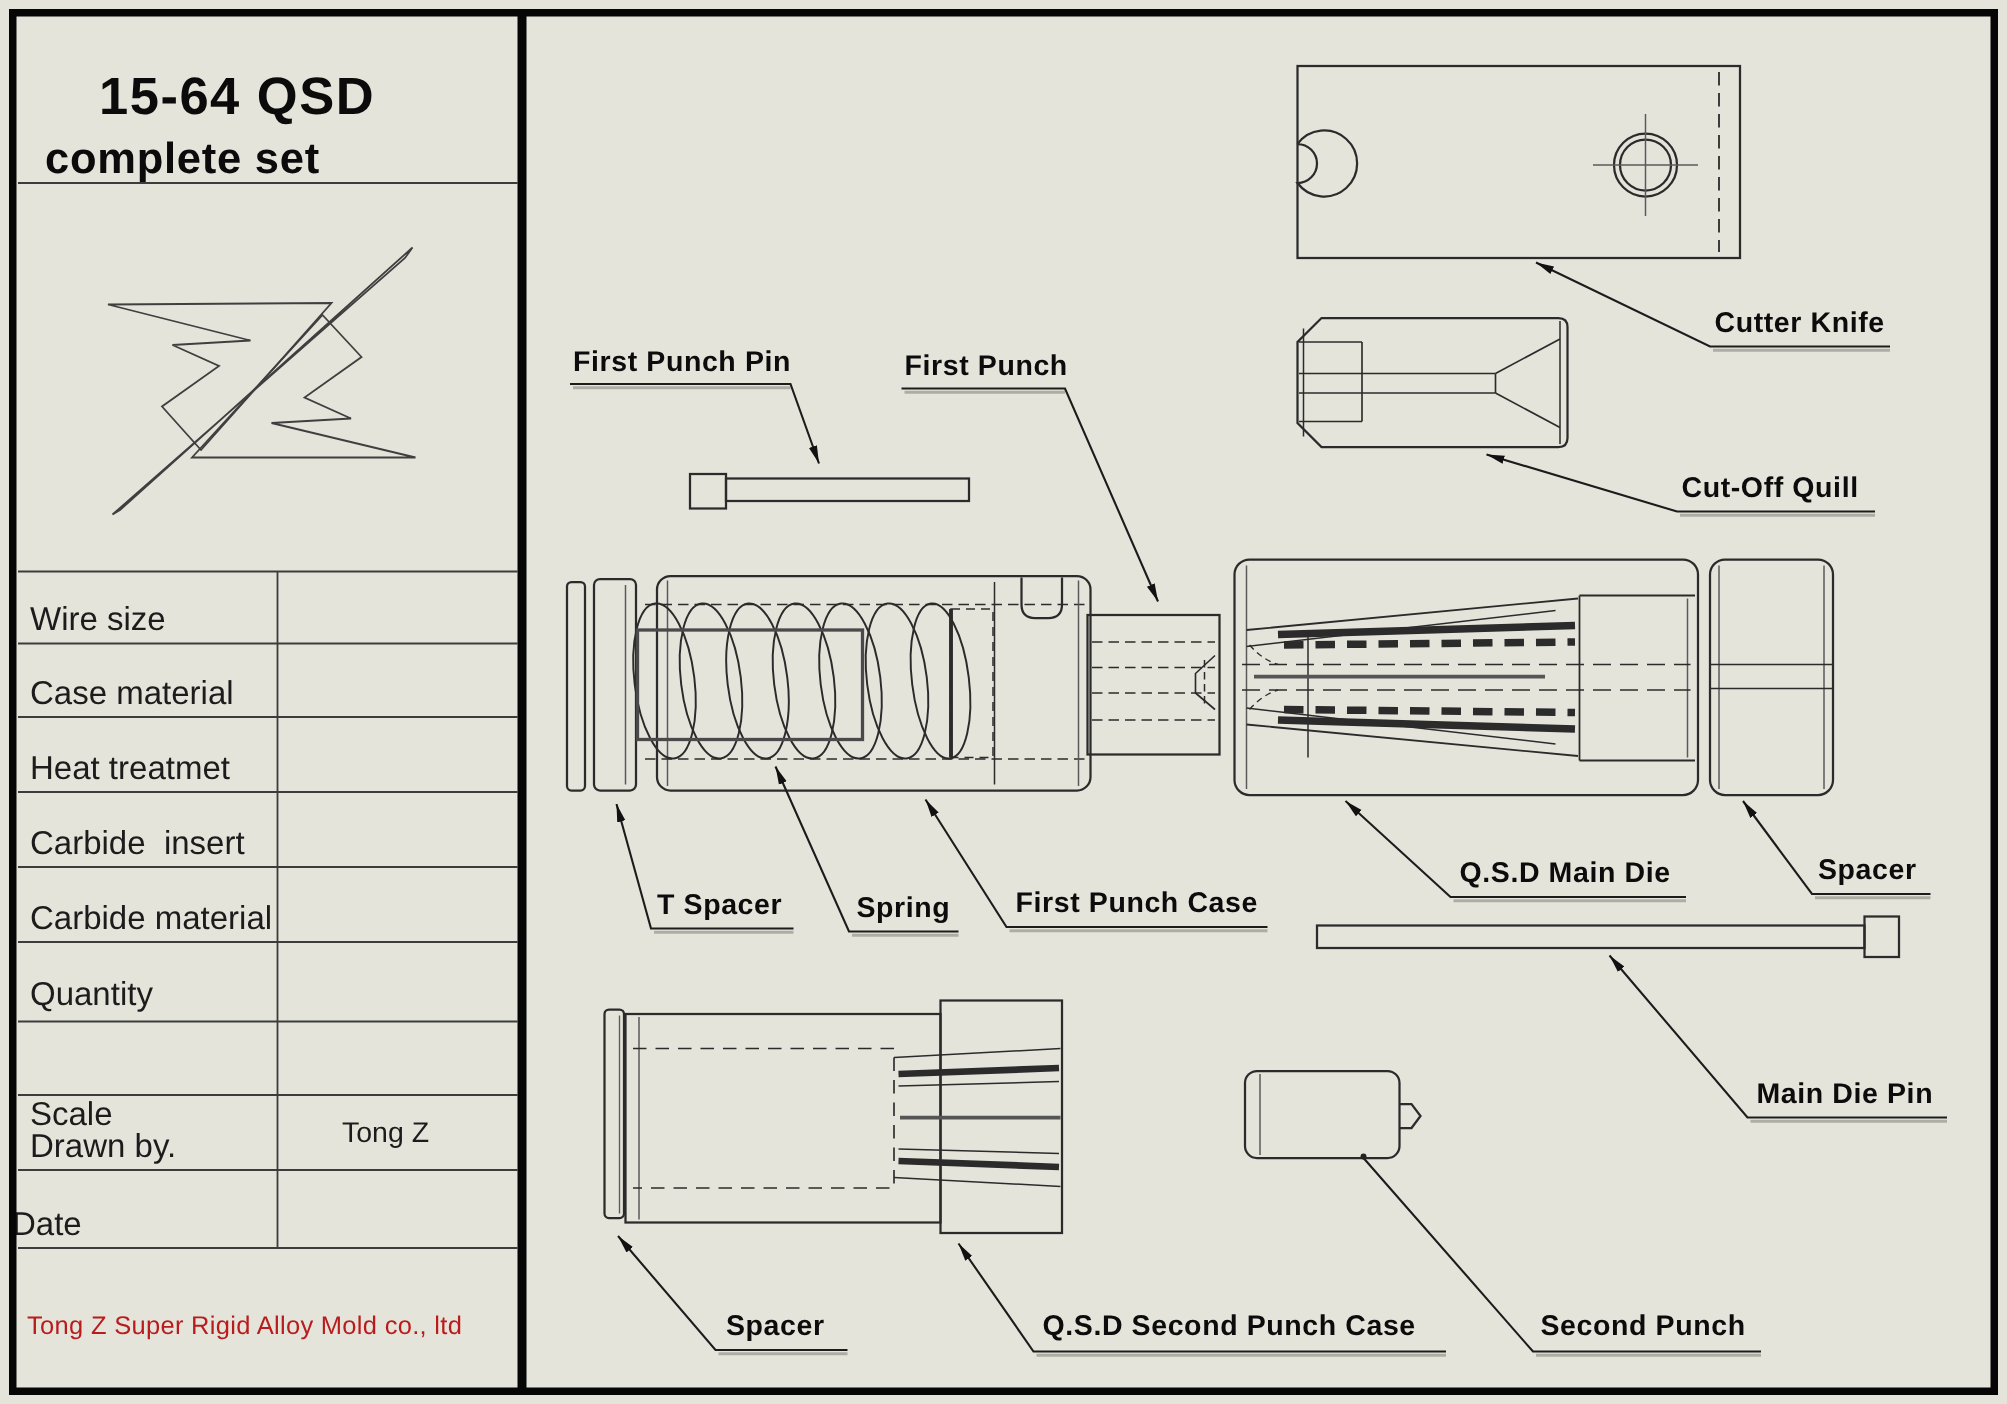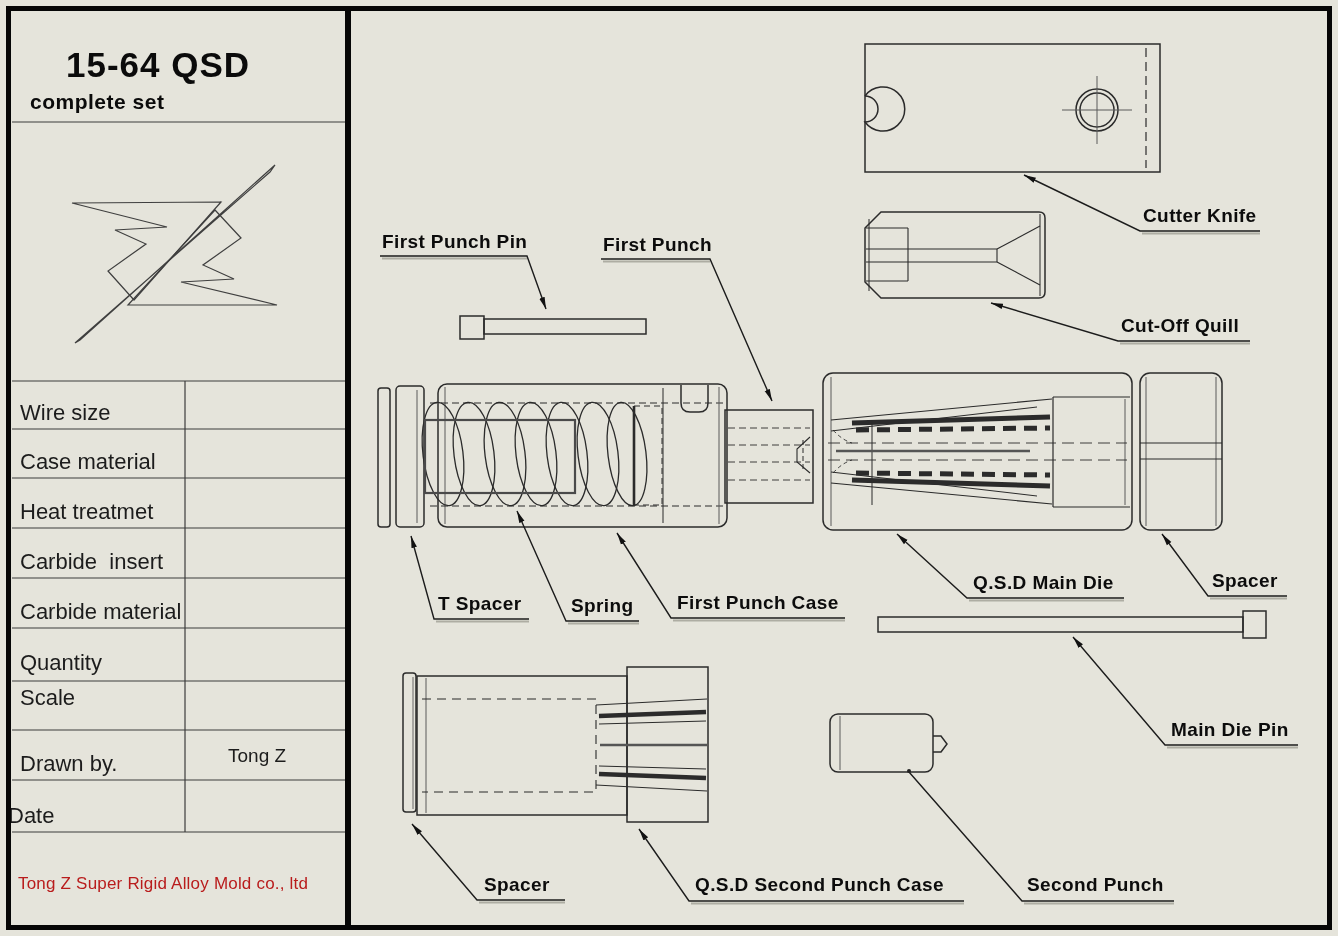--- a/index.html
+++ b/index.html
@@ -7,21 +7,21 @@
     width:1338px;height:936px;position:relative;
     background:#e5e4db;
     font-family:"Liberation Sans", sans-serif;
     overflow:hidden;
     color:#141414;
   }
   .frame{position:absolute;inset:6px;border:5px solid #060606;pointer-events:none;}
   .divider{position:absolute;left:345px;top:8px;width:6px;height:920px;background:#060606;}
   .abs{position:absolute;}
   .title{font-size:35px;font-weight:bold;letter-spacing:1px;color:#0b0b0b;margin-left:36px;}
-  .subtitle{font-size:21px;font-weight:bold;letter-spacing:.5px;color:#0b0b0b;}
+  .subtitle{font-size:29px;font-weight:bold;letter-spacing:.5px;color:#0b0b0b;}
   .spec-label{font-size:22px;color:#1c1c1c;white-space:pre;}
   .spec-value{font-size:19px;color:#1c1c1c;}
   .company{font-size:17px;color:#b91c1c;letter-spacing:.2px;white-space:nowrap;}
   .part-label{
     position:absolute;font-size:19px;font-weight:bold;letter-spacing:.4px;
     color:#0c0c0c;white-space:nowrap;
   }
   svg{position:absolute;left:0;top:0;}
 </style>
 </head>
@@ -214,21 +214,21 @@
 
 <div class="abs title" style="left:30px;top:45px">15-64 QSD</div>
 <div class="abs subtitle" style="left:30px;top:90px">complete set</div>
 
 <div class="abs spec-label" style="left:20px;top:400px">Wire size</div>
 <div class="abs spec-label" style="left:20px;top:449px">Case material</div>
 <div class="abs spec-label" style="left:20px;top:499px">Heat treatmet</div>
 <div class="abs spec-label" style="left:20px;top:549px">Carbide  insert</div>
 <div class="abs spec-label" style="left:20px;top:599px">Carbide material</div>
 <div class="abs spec-label" style="left:20px;top:650px">Quantity</div>
-<div class="abs spec-label" style="left:20px;top:685px">Scale</div>
+<div class="abs spec-label" style="left:20px;top:730px">Scale</div>
 <div class="abs spec-label" style="left:20px;top:751px">Drawn by.</div>
 <div class="abs spec-value" style="left:228px;top:745px">Tong Z</div>
 <div class="abs spec-label" style="left:8px;top:803px">Date</div>
 <div class="abs company" style="left:18px;top:874px">Tong Z Super Rigid Alloy Mold co., ltd</div>
 
 <div class="part-label" style="left:382px;top:231px">First Punch Pin</div>
 <div class="part-label" style="left:603px;top:234px">First Punch</div>
 <div class="part-label" style="left:1143px;top:205px">Cutter Knife</div>
 <div class="part-label" style="left:1121px;top:315px">Cut-Off Quill</div>
 <div class="part-label" style="left:438px;top:593px">T Spacer</div>

